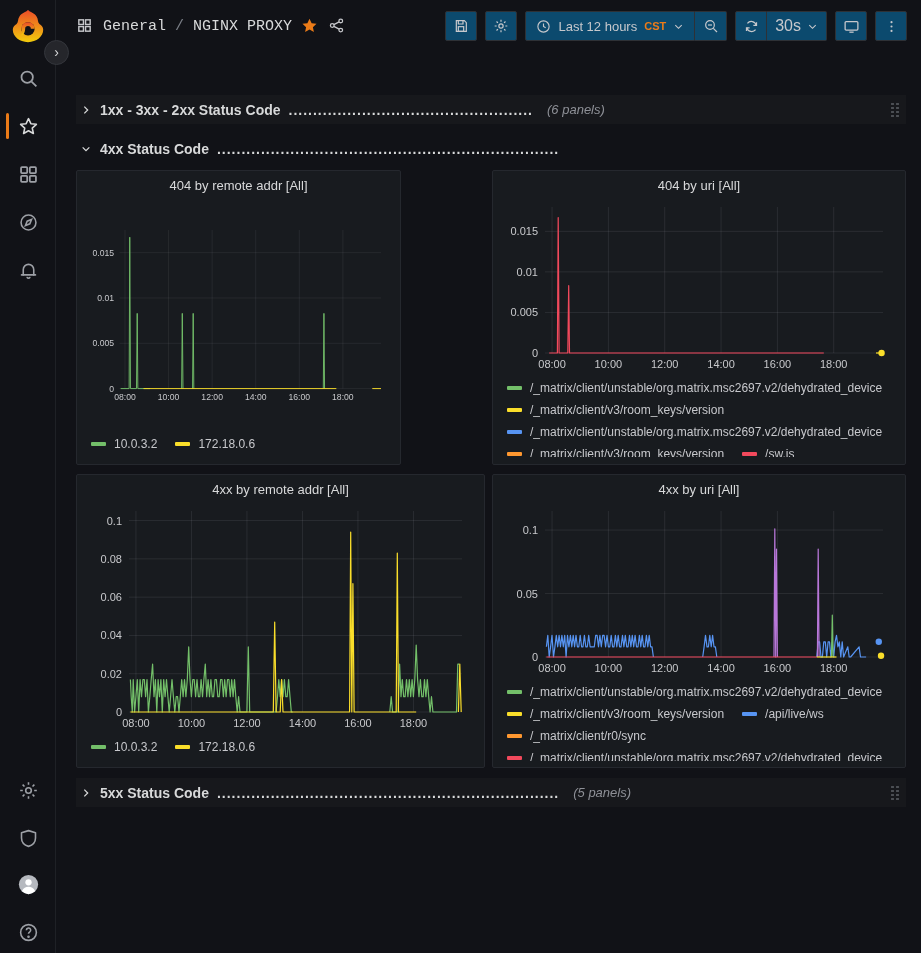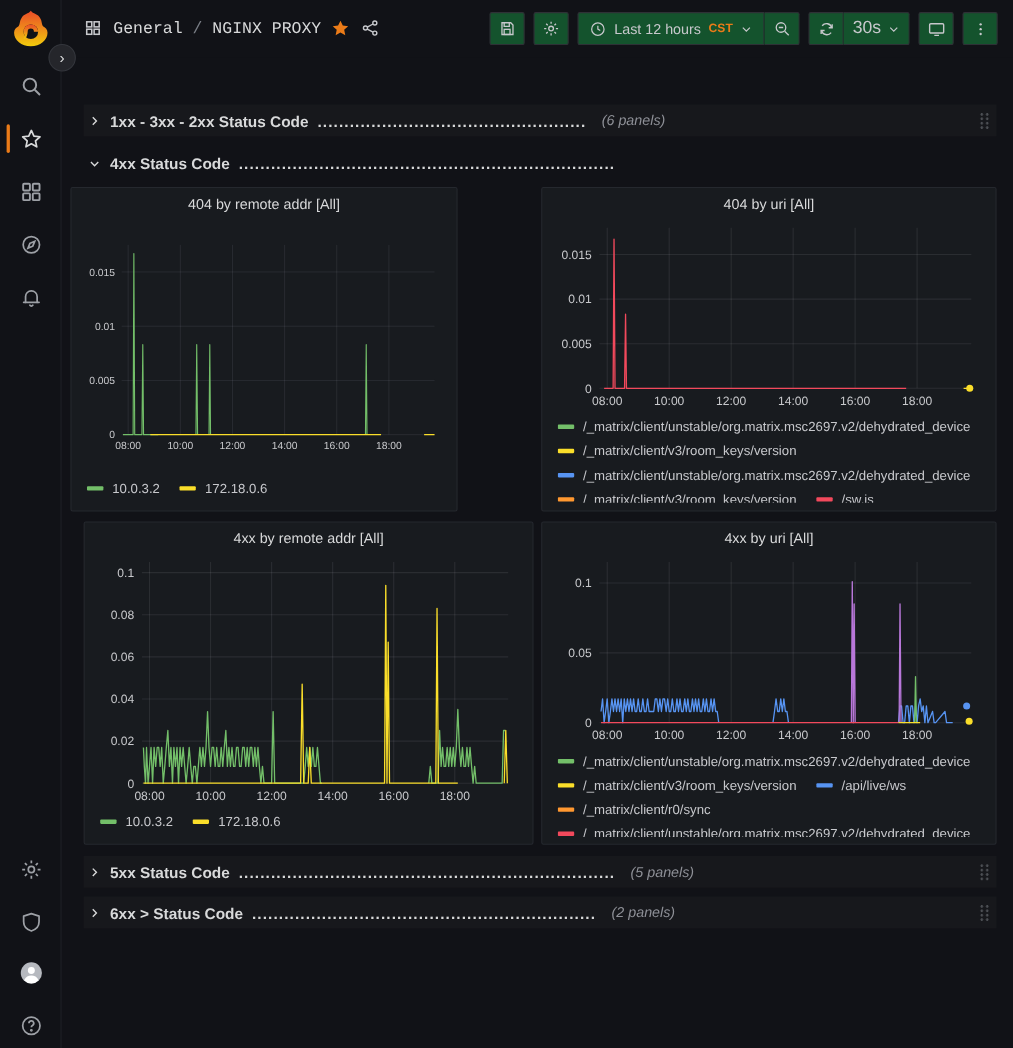--- a/index.html
+++ b/index.html
@@ -15,21 +15,21 @@
   .expand-btn { position:absolute; left:44px; top:40px; width:25px; height:25px; border-radius:50%; background:#25262b; border:1px solid #34363c; color:#d8d9da; font-size:14px; line-height:22px; text-align:center; cursor:pointer; z-index:9; }
 
   
   .header { position:absolute; left:56px; top:0; right:0; height:52px; display:flex; align-items:center; justify-content:space-between; padding:0 14px 0 20px; background:#111217; }
   .crumbs { display:flex; align-items:center; gap:9px; font-size:15px;font-family:Liberation Mono, monospace; }
   .crumb { color:#d8d9da; cursor:pointer; }
   .crumb-sep { color:#7b7f87; }
   .hdr-icon { color:#c7c8cc; width:18px; height:18px; display:inline-flex; cursor:pointer; }
   .hdr-icon svg { width:17px; height:17px; }
   .hdr-right { display:flex; align-items:center; gap:8px; }
-  .btn { height:30px; background:#14532d; border:1px solid #2e3136; border-radius:2px; display:flex; align-items:center; justify-content:center; color:#c7c8cc; cursor:pointer; }
+  .btn { height:30px; background:#0c4a6e; border:1px solid #2e3136; border-radius:2px; display:flex; align-items:center; justify-content:center; color:#c7c8cc; cursor:pointer; }
   .btn.sq { width:32px; }
   .btn-group { display:flex; }
   .btn-group .btn { border-radius:0; }
   .btn-group .btn:first-child { border-radius:2px 0 0 2px; }
   .btn-group .btn:last-child { border-radius:0 2px 2px 0; border-left:none; }
   .time-btn { padding:0 10px; gap:7px; font-size:13px; font-weight:500; }
   .tz { color:#eb7b18; font-size:11px; font-weight:700; }
   .refresh-val { padding:0 8px; gap:6px; font-size:16px; font-weight:500; }
   .chev { display:inline-flex; }
 
@@ -261,21 +261,21 @@
     <div class="rowhdr" style="top:44px">
       <span class="row-chev">
         <svg width="10" height="10" viewBox="0 0 24 24" fill="none" stroke="currentColor" stroke-width="3">
             <polyline points="4 8 12 16 20 8"></polyline>
           </svg>
       </span>
       <span class="row-title">4xx Status Code</span>
       <span class="row-dots">......................................................................</span>
     </div>
 
-    <section class="panel" style="top:80px; left:8px; width:352px; height:295px">
+    <section class="panel" style="top:80px; left:20px; width:325px; height:295px">
       <div class="panel-title">404 by remote addr [All]</div>
       <div class="chart-box tall">
           <svg class="chart" viewBox="0 0 391 230">
             <line x1="50.9375" y1="8" x2="50.9375" y2="210" stroke="rgba(204,204,220,0.10)" stroke-width="1"></line>
             <text x="50.9375" y="225" text-anchor="middle" class="axis-text">08:00</text>
             <line x1="106.4375" y1="8" x2="106.4375" y2="210" stroke="rgba(204,204,220,0.10)" stroke-width="1"></line>
             <text x="106.4375" y="225" text-anchor="middle" class="axis-text">10:00</text>
             <line x1="161.9375" y1="8" x2="161.9375" y2="210" stroke="rgba(204,204,220,0.10)" stroke-width="1"></line>
             <text x="161.9375" y="225" text-anchor="middle" class="axis-text">12:00</text>
             <line x1="217.4375" y1="8" x2="217.4375" y2="210" stroke="rgba(204,204,220,0.10)" stroke-width="1"></line>
@@ -474,26 +474,15 @@
         <svg width="10" height="10" viewBox="0 0 24 24" fill="none" stroke="currentColor" stroke-width="3">
             <polyline points="8 4 16 12 8 20"></polyline>
           </svg>
       </span>
       <span class="row-title">5xx Status Code</span>
       <span class="row-dots">......................................................................</span>
       <span class="row-count">(5 panels)</span>
       <span class="drag-handle"></span>
     </div>
 
-    <div class="rowhdr boxed" style="top:725px">
-      <span class="row-chev">
-        <svg width="10" height="10" viewBox="0 0 24 24" fill="none" stroke="currentColor" stroke-width="3">
-            <polyline points="8 4 16 12 8 20"></polyline>
-          </svg>
-      </span>
-      <span class="row-title">6xx &gt; Status Code</span>
-      <span class="row-dots">................................................................</span>
-      <span class="row-count">(2 panels)</span>
-      <span class="drag-handle"></span>
-    </div>
 
   </main>
 </div>
 
 </body></html>

